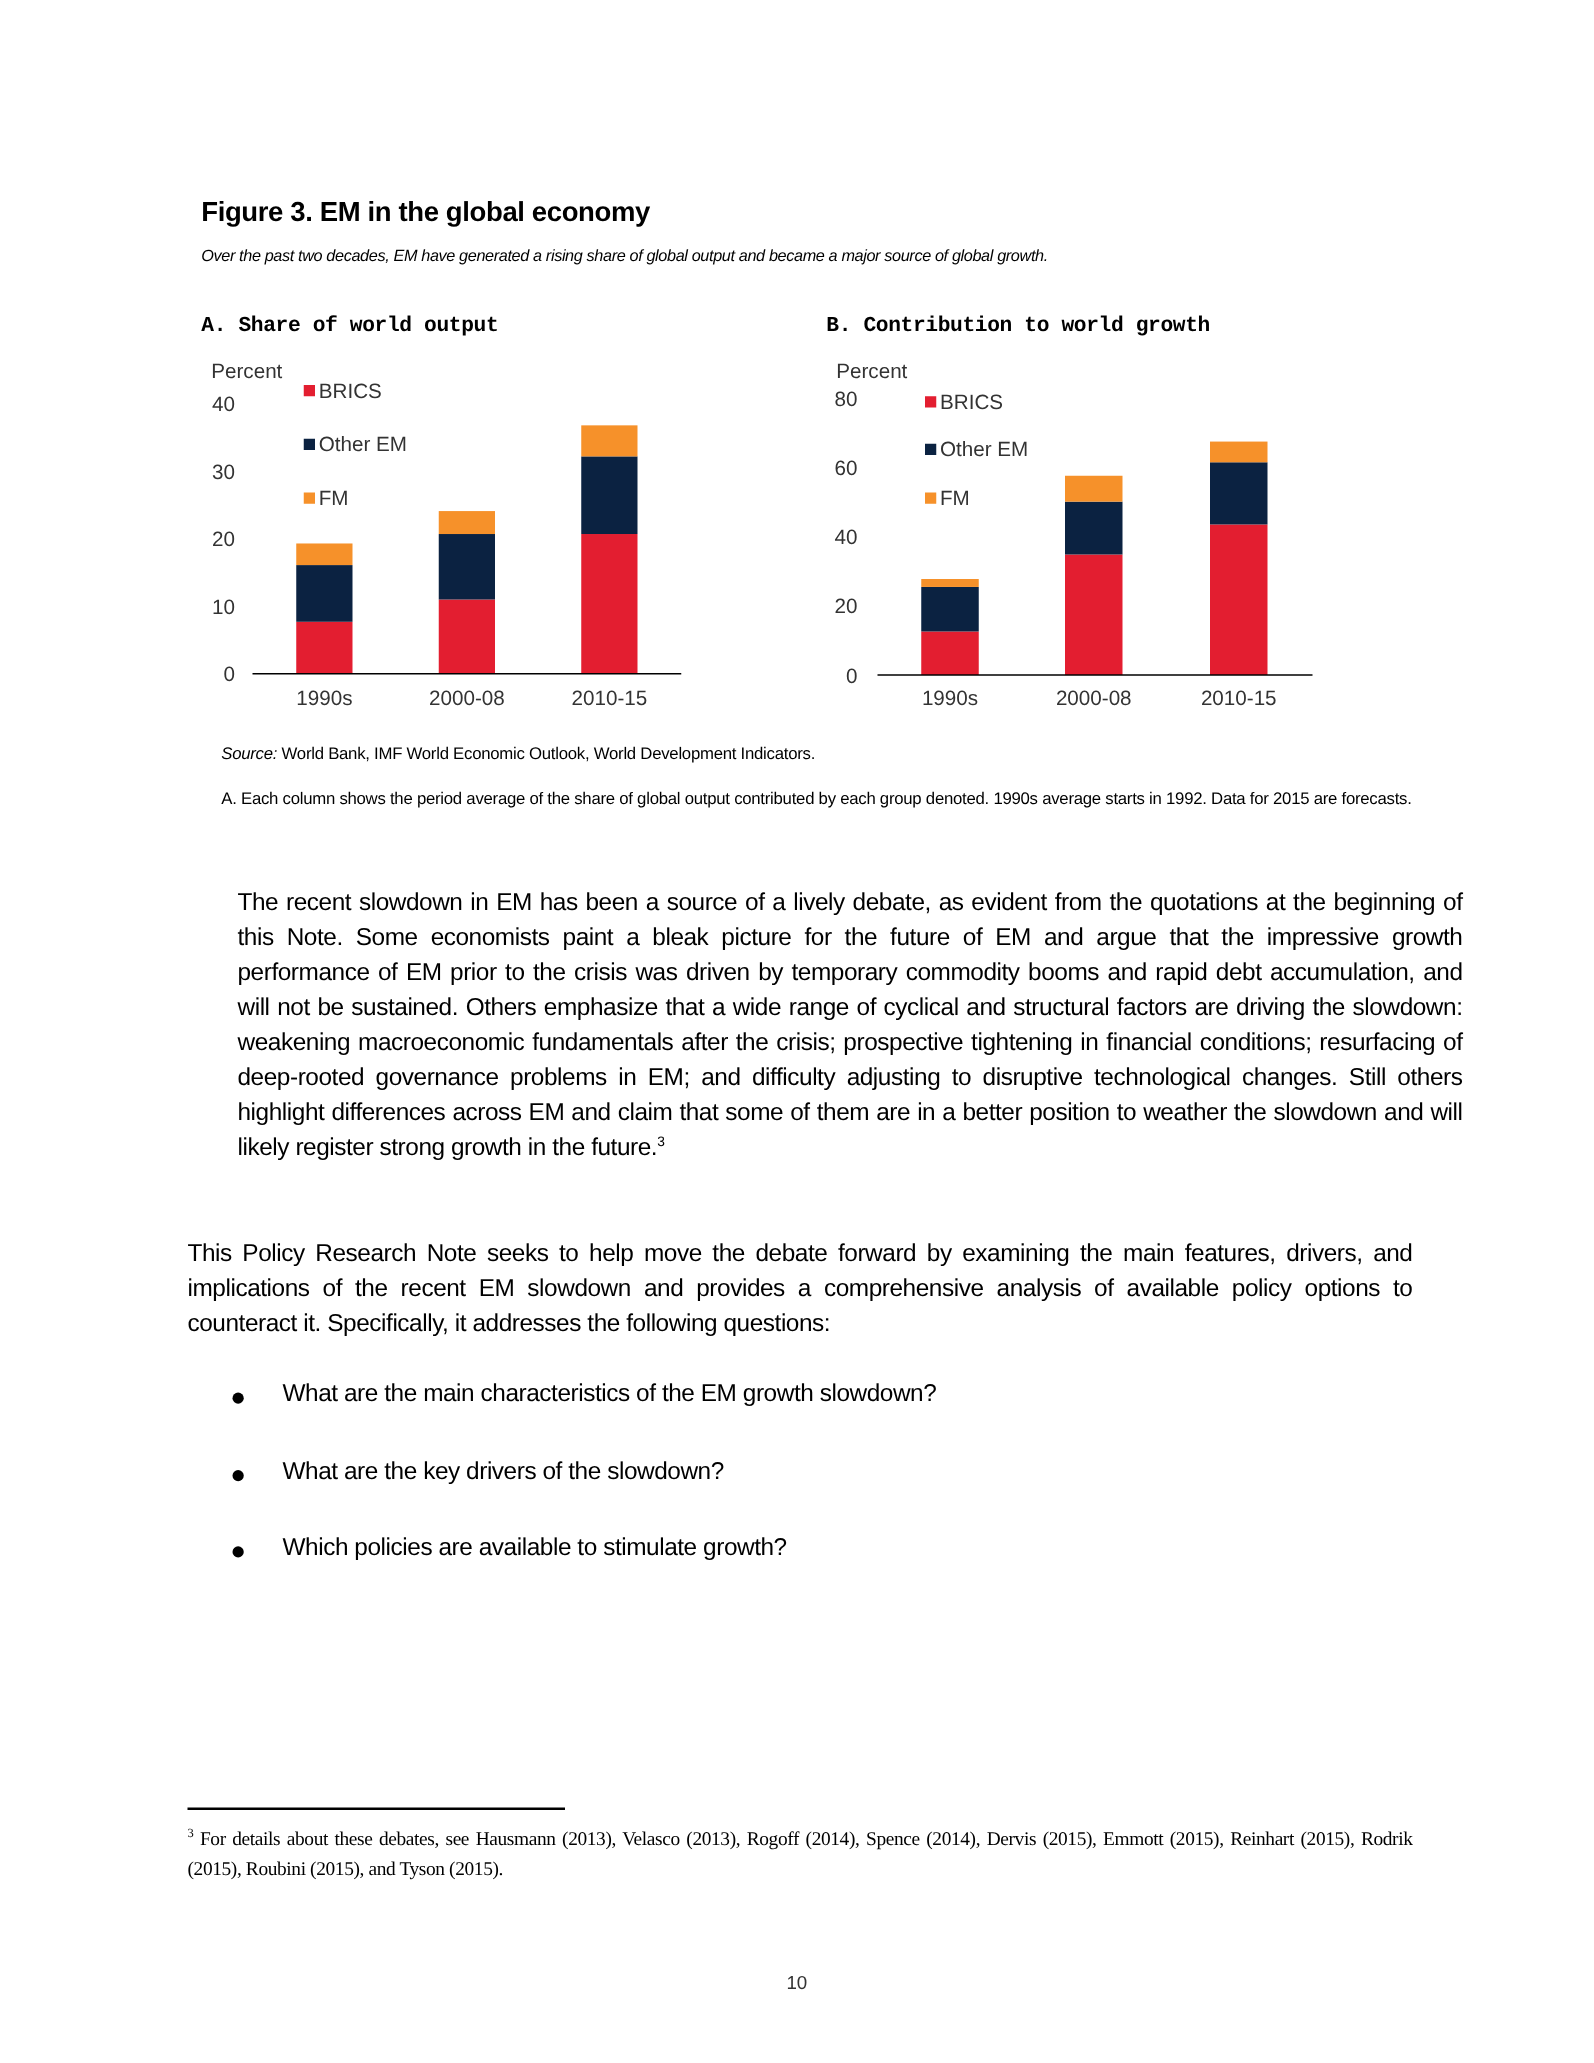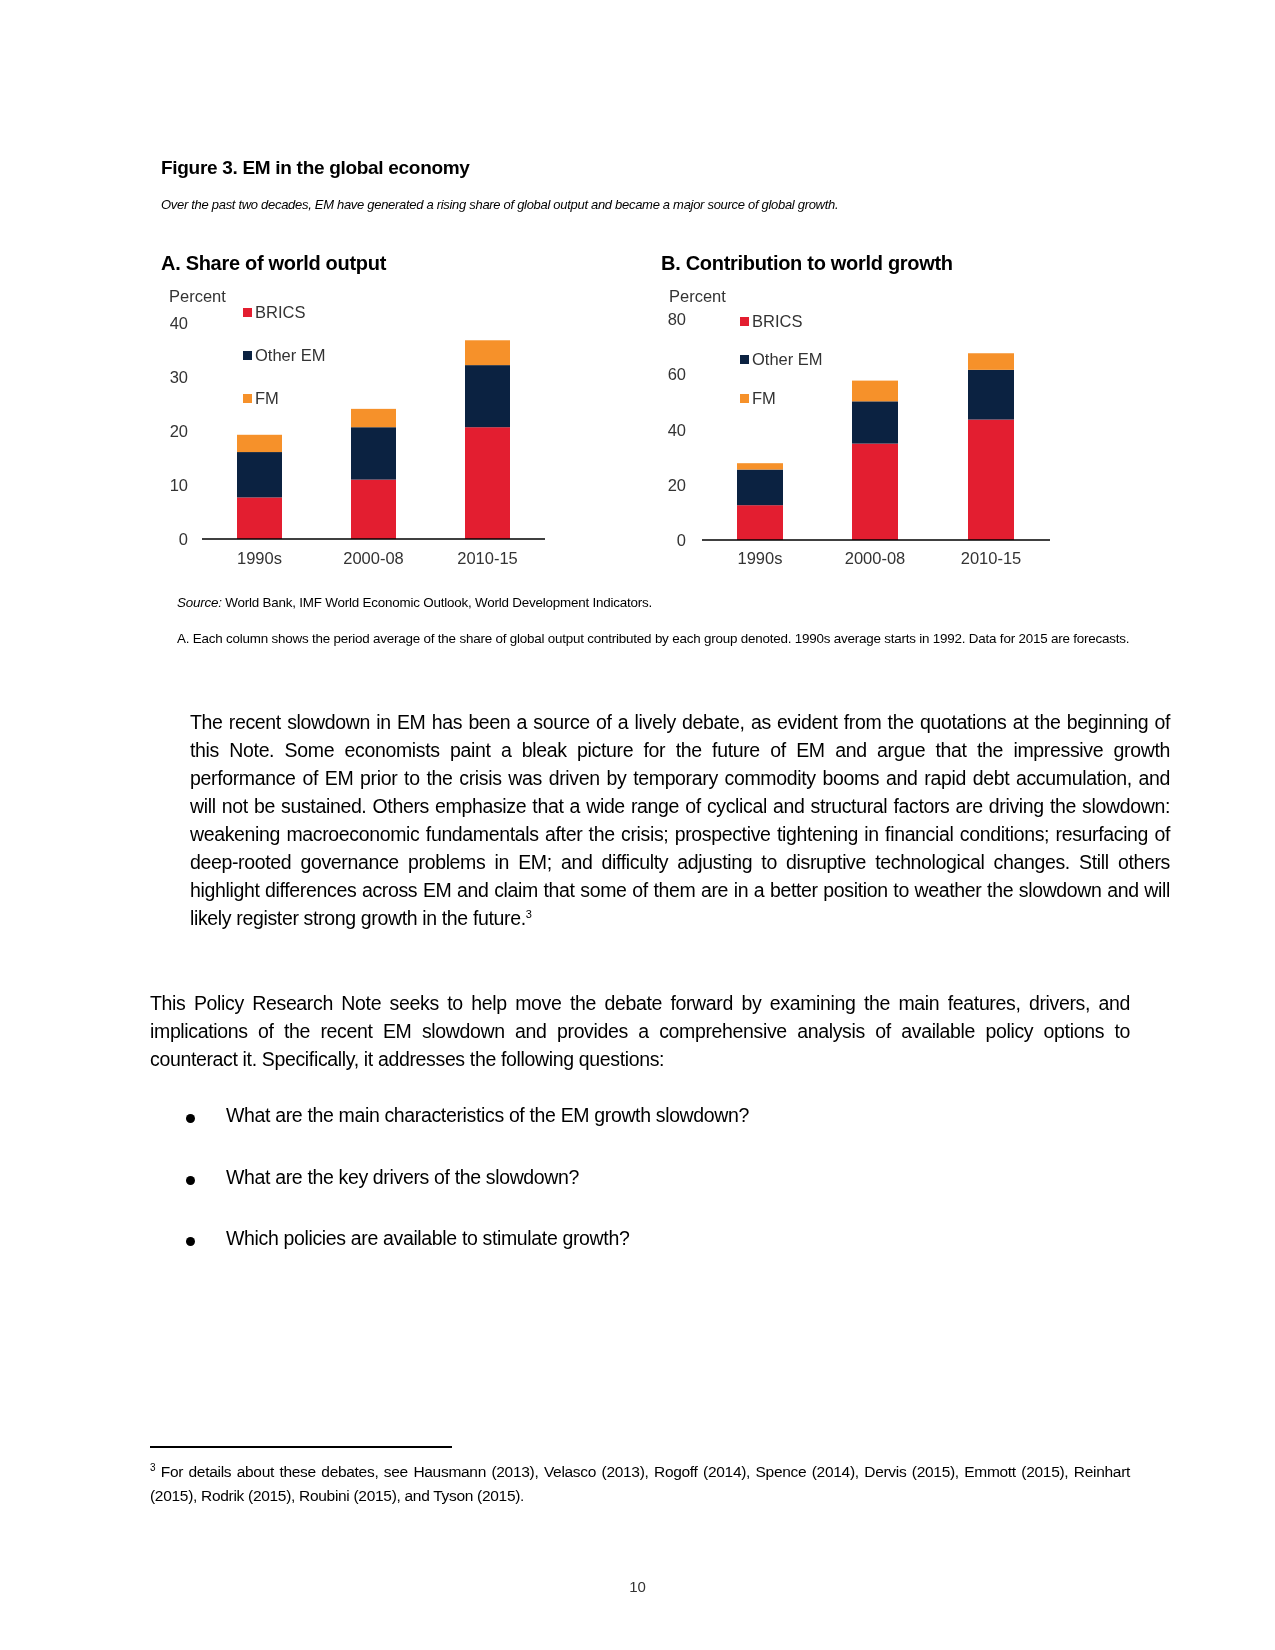--- a/index.html
+++ b/index.html
@@ -1,33 +1,33 @@
 <!DOCTYPE html>
 <html><head>
 <meta charset="utf-8">
 <style>
   html, body { margin:0; padding:0; background:#ffffff; }
   body { width:1275px; height:1650px; position:relative; overflow:hidden; color:#000; }
   .abs { position:absolute; }
-  .fig-title { left:161px; top:157px; font-size:19px; font-weight:bold; font-family:"Liberation Sans", sans-serif; letter-spacing:-0.3px; }
+  .fig-title { left:161px; top:157px; font-size:22px; font-weight:bold; font-family:"Liberation Sans", sans-serif; letter-spacing:-0.3px; }
   .fig-sub { left:161px; top:193px; width:990px; font-size:13px; font-style:italic; line-height:24px; font-family:"Liberation Sans", sans-serif; letter-spacing:-0.3px; }
-  .panel-title { top:252px; font-size:20px; font-weight:bold; font-family:Liberation Sans, sans-serif; letter-spacing:-0.3px; }
+  .panel-title { top:252px; font-size:17px; font-weight:bold; font-family:Liberation Mono, monospace; letter-spacing:-0.3px; }
   .chart-svg { position:absolute; left:0; top:0; width:1275px; height:600px; pointer-events:none; }
   .chart-svg text { font-family:"Liberation Sans", sans-serif; fill:#333333; }
   .notes { left:161px; top:577px; width:990px; font-size:13.4px; line-height:20px; font-family:"Liberation Sans", sans-serif; letter-spacing:-0.2px; }
   .notes div { margin:16px; }
   .body-p { left:150px; width:980px; font-size:19.5px; line-height:28px; text-align:justify; font-family:"Liberation Sans", sans-serif; letter-spacing:-0.35px; }
   .p1 { top:708px;margin-left:40px; }
   .p2 { top:989px; }
   sup { font-size:11px; vertical-align:super; line-height:0; }
   .bullet { left:186px; font-size:19.5px; font-family:"Liberation Sans", sans-serif; }
   .bullet-dot { position:absolute; left:0; top:10px; width:9px; height:9px; border-radius:50%; background:#000; }
   .bullet-text { position:absolute; left:40px; top:0; white-space:nowrap; letter-spacing:-0.35px; }
   .fn-rule { left:150px; top:1446px; width:302px; height:2px; background:#000; }
-  .fn { left:150px; top:1460px; width:980px; font-size:15.5px; line-height:24px; text-align:justify; font-family:Liberation Sans, sans-serif; letter-spacing:-0.3px; }
+  .fn { left:150px; top:1460px; width:980px; font-size:15.5px; line-height:24px; text-align:justify; font-family:Liberation Serif, serif; letter-spacing:-0.3px; }
   .fn sup { font-size:10px; }
   .page-num { left:600px; top:1578px; width:75px; text-align:center; font-size:15px; color:#333; font-family:"Liberation Sans", sans-serif; }
 </style>
 </head>
 <body>
 
 <div class="abs fig-title">Figure 3. EM in the global economy</div>
 <div class="abs fig-sub">Over the past two decades, EM have generated a rising share of global output and became a major source of global growth.</div>
 
 <div class="abs panel-title" style="left:161px;">A. Share of world output</div>

